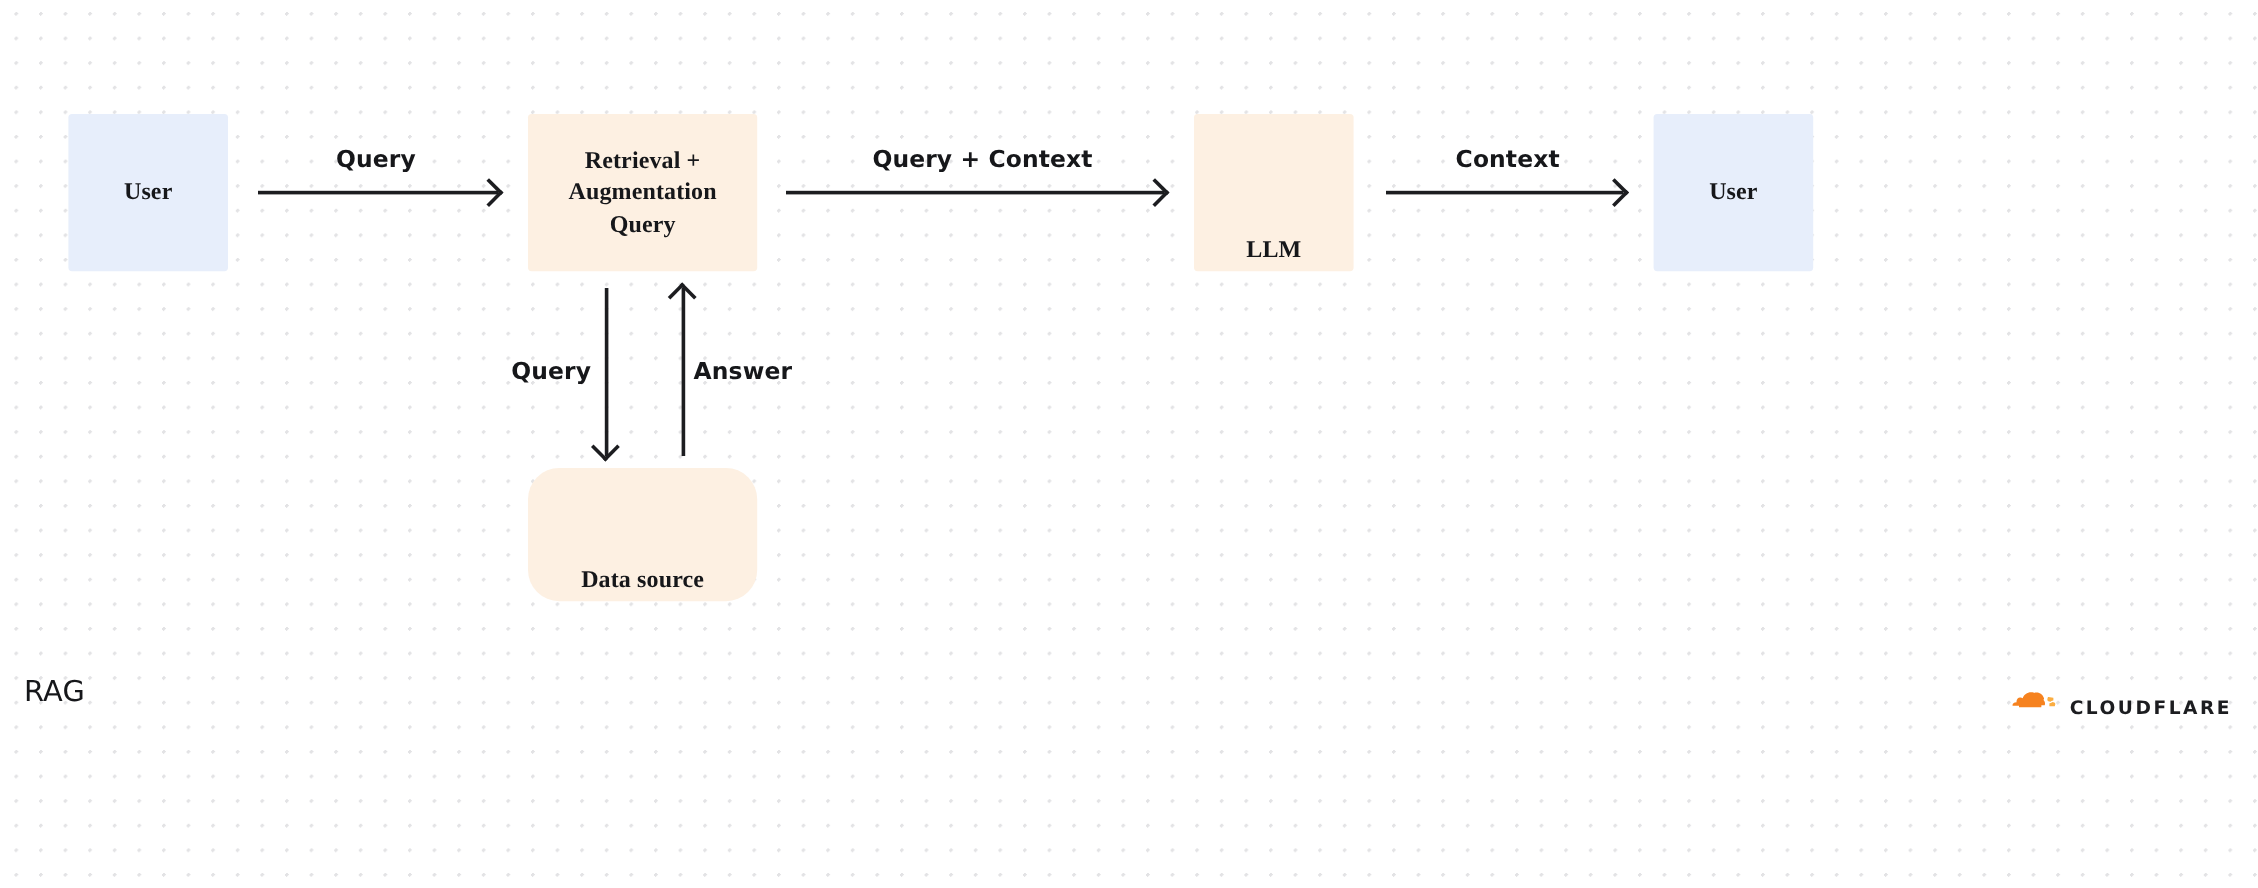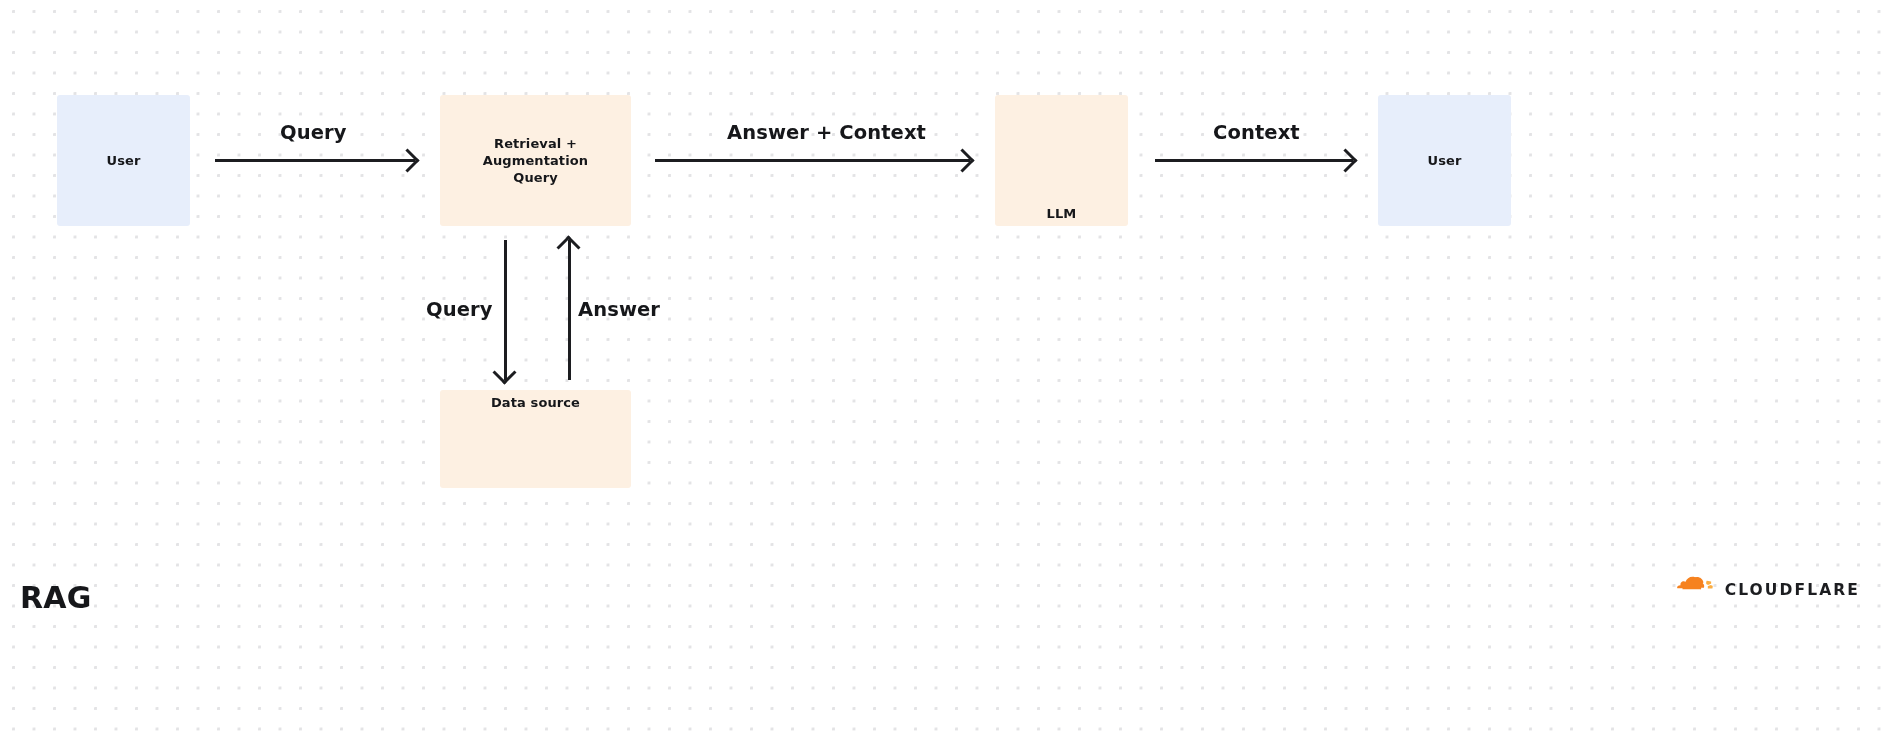--- a/index.html
+++ b/index.html
@@ -21,34 +21,35 @@
   
   .node {
     position:absolute;
     display:flex;
     align-items:center;
     justify-content:center;
     text-align:center;
     border-radius:3px;
     font-weight:bold;
     color:#16171a;
-    font-size:13px;
+    font-size:20px;
     line-height:1.33;
     letter-spacing:0.1px;
     padding:4px 6px;
+    font-family:Liberation Serif, serif;
   }
   .node.blue  { background:#e7eefb;text-align:right; }
   .node.cream { background:#fdf0e2; }
 
   #node-user-left   { left:57px;   top:95px;  width:133px; height:131px; }
   #node-retrieval   { left:440px;  top:95px;  width:191px; height:131px; }
   #node-llm         { left:995px;  top:95px;  width:133px; height:131px;align-items:flex-end; }
   #node-user-right  { left:1378px; top:95px;  width:133px; height:131px; }
-  #node-datasource  { left:440px;  top:390px; width:191px; height:98px;
-                      align-items:flex-start; }
+  #node-datasource  { left:440px;  top:390px; width:191px; height:111px;
+                      align-items:flex-end;border-radius:26px; }
 
   
   .h-arrow { position:absolute; height:20px; }
   .h-arrow .shaft {
     position:absolute; left:0; top:9px; height:3px;
     background:#1c1d20; width:100%;
   }
   .h-arrow .head {
     position:absolute; right:-1px; top:2px;
     width:17px; height:17px;
@@ -94,22 +95,22 @@
     transform:rotate(45deg);
   }
   #arrow-down-query   { left:495px; top:240px; height:140px; }
   #arrow-up-context   { left:559px; top:240px; height:140px; }
 
   #label-down-query   { left:426px; top:298px; }
   #label-up-context   { left:578px; top:298px; }
 
   
   #diagram-title {
-    position:absolute; left:20px; top:580px;
-    font-size:30px; font-weight:bold;
+    position:absolute; left:20px; top:562px;
+    font-size:24px; font-weight:normal;
     color:#16171a; letter-spacing:0.2px;
   }
   #cloudflare-logo {
     position:absolute; right:22px; top:571px;
     display:flex; align-items:flex-end; gap:8px;
   }
   #cloudflare-logo .mark { width:44px; height:28px; display:block; }
   #cloudflare-logo .wordmark {
     font-size:15.5px; font-weight:bold;
     letter-spacing:2.1px; color:#1c1d20;
@@ -147,21 +148,21 @@
   <div class="h-arrow" id="arrow-query">
     <div class="shaft"></div>
     <div class="head"></div>
   </div>
   <div class="edge-label" id="label-query">Query</div>
 
   <div class="h-arrow" id="arrow-query-context">
     <div class="shaft"></div>
     <div class="head"></div>
   </div>
-  <div class="edge-label" id="label-query-context">Answer + Context</div>
+  <div class="edge-label" id="label-query-context">Query + Context</div>
 
   <div class="h-arrow" id="arrow-answer">
     <div class="shaft"></div>
     <div class="head"></div>
   </div>
   <div class="edge-label" id="label-answer">Context</div>
 
   <div class="v-arrow" id="arrow-down-query">
     <div class="shaft"></div>
     <div class="head-down"></div>

